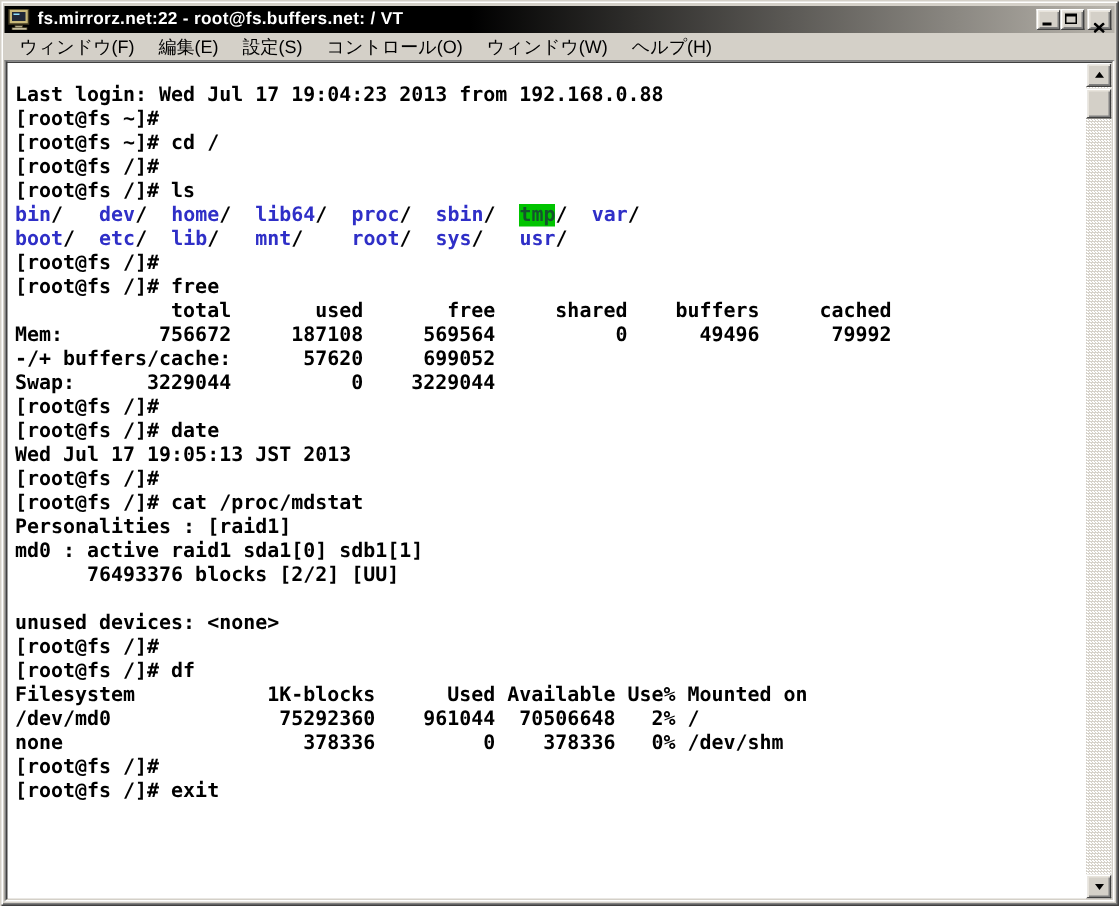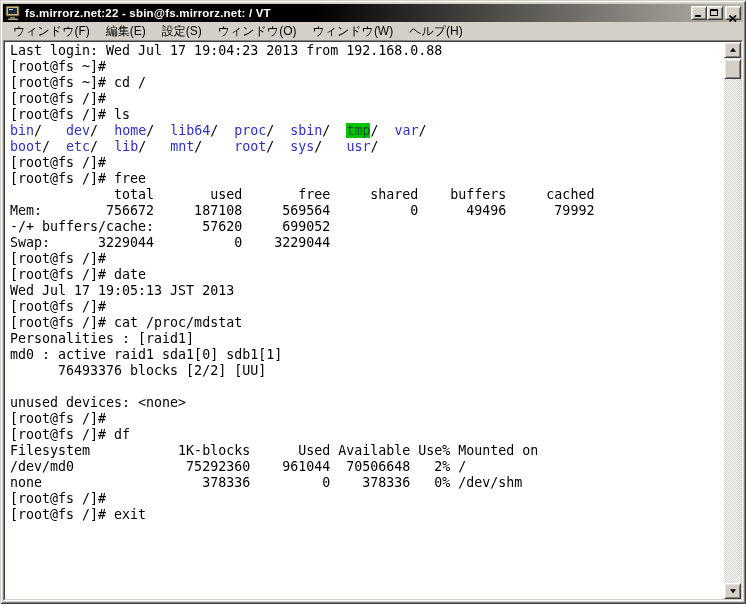--- a/index.html
+++ b/index.html
@@ -50,24 +50,24 @@
     position:relative;height:561px;
     border:1px solid;border-color:#808080 #ffffff #ffffff #808080;
   }
   .client-inner{
     position:relative;height:100%;
     border:1px solid;border-color:#404040 #d4d0c8 #d4d0c8 #404040;
     background:var(--terminal-bg);overflow:hidden;
   }
   .terminal{
     position:absolute;left:0;top:0;right:17px;bottom:0;margin:0;
-    padding:1px 0 0 5px;
+    padding:14px 0 0 5px;
     font-family:"DejaVu Sans Mono",monospace;
     font-size:13.3px;line-height:16px;color:var(--terminal-fg);
-    overflow:hidden;cursor:text;
+    overflow:hidden;cursor:text;font-weight:bold;
   }
   .tline{height:16px;white-space:pre;}
   .seg.d{color:var(--dir-blue);}
   .seg.t{background:var(--tmp-green);color:#14532d;}
   .scrollbar{
     position:absolute;right:0;top:0;bottom:0;width:17px;
     background-image:conic-gradient(#ffffff 25%, #d6d2ca 25% 50%, #ffffff 50% 75%, #d6d2ca 75%);
     background-size:2px 2px;
   }
   .sb-btn{
@@ -94,21 +94,21 @@
   <div class="titlebar">
     <span class="app-icon">
       <svg width="16" height="14" viewBox="0 0 16 14">
         <rect x="1" y="0" width="13" height="10" fill="#c8b878" stroke="#403820" stroke-width="1"></rect>
         <rect x="3" y="2" width="9" height="6" fill="#202838"></rect>
         <rect x="4" y="3" width="4" height="1" fill="#90e0ff"></rect>
         <rect x="5" y="11" width="5" height="2" fill="#b0a888" stroke="#403820" stroke-width="0.5"></rect>
         <rect x="3" y="12.5" width="10" height="1.5" fill="#d8d0b0" stroke="#403820" stroke-width="0.5"></rect>
       </svg>
     </span>
-    <span class="title-text">fs.mirrorz.net:22 - sbin@fs.mirrorz.net: / VT</span>
+    <span class="title-text">fs.mirrorz.net:22 - root@fs.buffers.net: / VT</span>
     <div class="controls">
       <button class="tb-btn">
           <span class="glyph-min"></span>
         </button>
       <button class="tb-btn">
           <span class="glyph-max"></span>
         </button>
       <button class="tb-btn close">
         <span class="glyph-close">
           <svg width="8" height="7" viewBox="0 0 8 7">
@@ -116,21 +116,21 @@
             </svg>
         </span>
       </button>
     </div>
   </div>
 
   <div class="menubar">
     <span class="menu-item">ウィンドウ(F)</span>
     <span class="menu-item">編集(E)</span>
     <span class="menu-item">設定(S)</span>
-    <span class="menu-item">ウィンドウ(O)</span>
+    <span class="menu-item">コントロール(O)</span>
     <span class="menu-item">ウィンドウ(W)</span>
     <span class="menu-item">ヘルプ(H)</span>
   </div>
 
   <div class="client-outer">
     <div class="client-inner">
       <pre class="terminal" id="terminal"><div class="tline"><span class="seg">Last login: Wed Jul 17 19:04:23 2013 from 192.168.0.88</span></div><div class="tline"><span class="seg">[root@fs ~]#</span></div><div class="tline"><span class="seg">[root@fs ~]# cd /</span></div><div class="tline"><span class="seg">[root@fs /]#</span></div><div class="tline"><span class="seg">[root@fs /]# ls</span></div><div class="tline"><span class="seg d">bin</span><span class="seg">/   </span><span class="seg d">dev</span><span class="seg">/  </span><span class="seg d">home</span><span class="seg">/  </span><span class="seg d">lib64</span><span class="seg">/  </span><span class="seg d">proc</span><span class="seg">/  </span><span class="seg d">sbin</span><span class="seg">/  </span><span class="seg t">tmp</span><span class="seg">/  </span><span class="seg d">var</span><span class="seg">/</span></div><div class="tline"><span class="seg d">boot</span><span class="seg">/  </span><span class="seg d">etc</span><span class="seg">/  </span><span class="seg d">lib</span><span class="seg">/   </span><span class="seg d">mnt</span><span class="seg">/    </span><span class="seg d">root</span><span class="seg">/  </span><span class="seg d">sys</span><span class="seg">/   </span><span class="seg d">usr</span><span class="seg">/</span></div><div class="tline"><span class="seg">[root@fs /]#</span></div><div class="tline"><span class="seg">[root@fs /]# free</span></div><div class="tline"><span class="seg">             total       used       free     shared    buffers     cached</span></div><div class="tline"><span class="seg">Mem:        756672     187108     569564          0      49496      79992</span></div><div class="tline"><span class="seg">-/+ buffers/cache:      57620     699052</span></div><div class="tline"><span class="seg">Swap:      3229044          0    3229044</span></div><div class="tline"><span class="seg">[root@fs /]#</span></div><div class="tline"><span class="seg">[root@fs /]# date</span></div><div class="tline"><span class="seg">Wed Jul 17 19:05:13 JST 2013</span></div><div class="tline"><span class="seg">[root@fs /]#</span></div><div class="tline"><span class="seg">[root@fs /]# cat /proc/mdstat</span></div><div class="tline"><span class="seg">Personalities : [raid1]</span></div><div class="tline"><span class="seg">md0 : active raid1 sda1[0] sdb1[1]</span></div><div class="tline"><span class="seg">      76493376 blocks [2/2] [UU]</span></div><div class="tline"><span class="seg"></span></div><div class="tline"><span class="seg">unused devices: &lt;none&gt;</span></div><div class="tline"><span class="seg">[root@fs /]#</span></div><div class="tline"><span class="seg">[root@fs /]# df</span></div><div class="tline"><span class="seg">Filesystem           1K-blocks      Used Available Use% Mounted on</span></div><div class="tline"><span class="seg">/dev/md0              75292360    961044  70506648   2% /</span></div><div class="tline"><span class="seg">none                    378336         0    378336   0% /dev/shm</span></div><div class="tline"><span class="seg">[root@fs /]#</span></div><div class="tline"><span class="seg">[root@fs /]# exit</span></div></pre>
       <div class="scrollbar">
         <div class="sb-btn up">
             <span class="arrow up-tri"></span>

